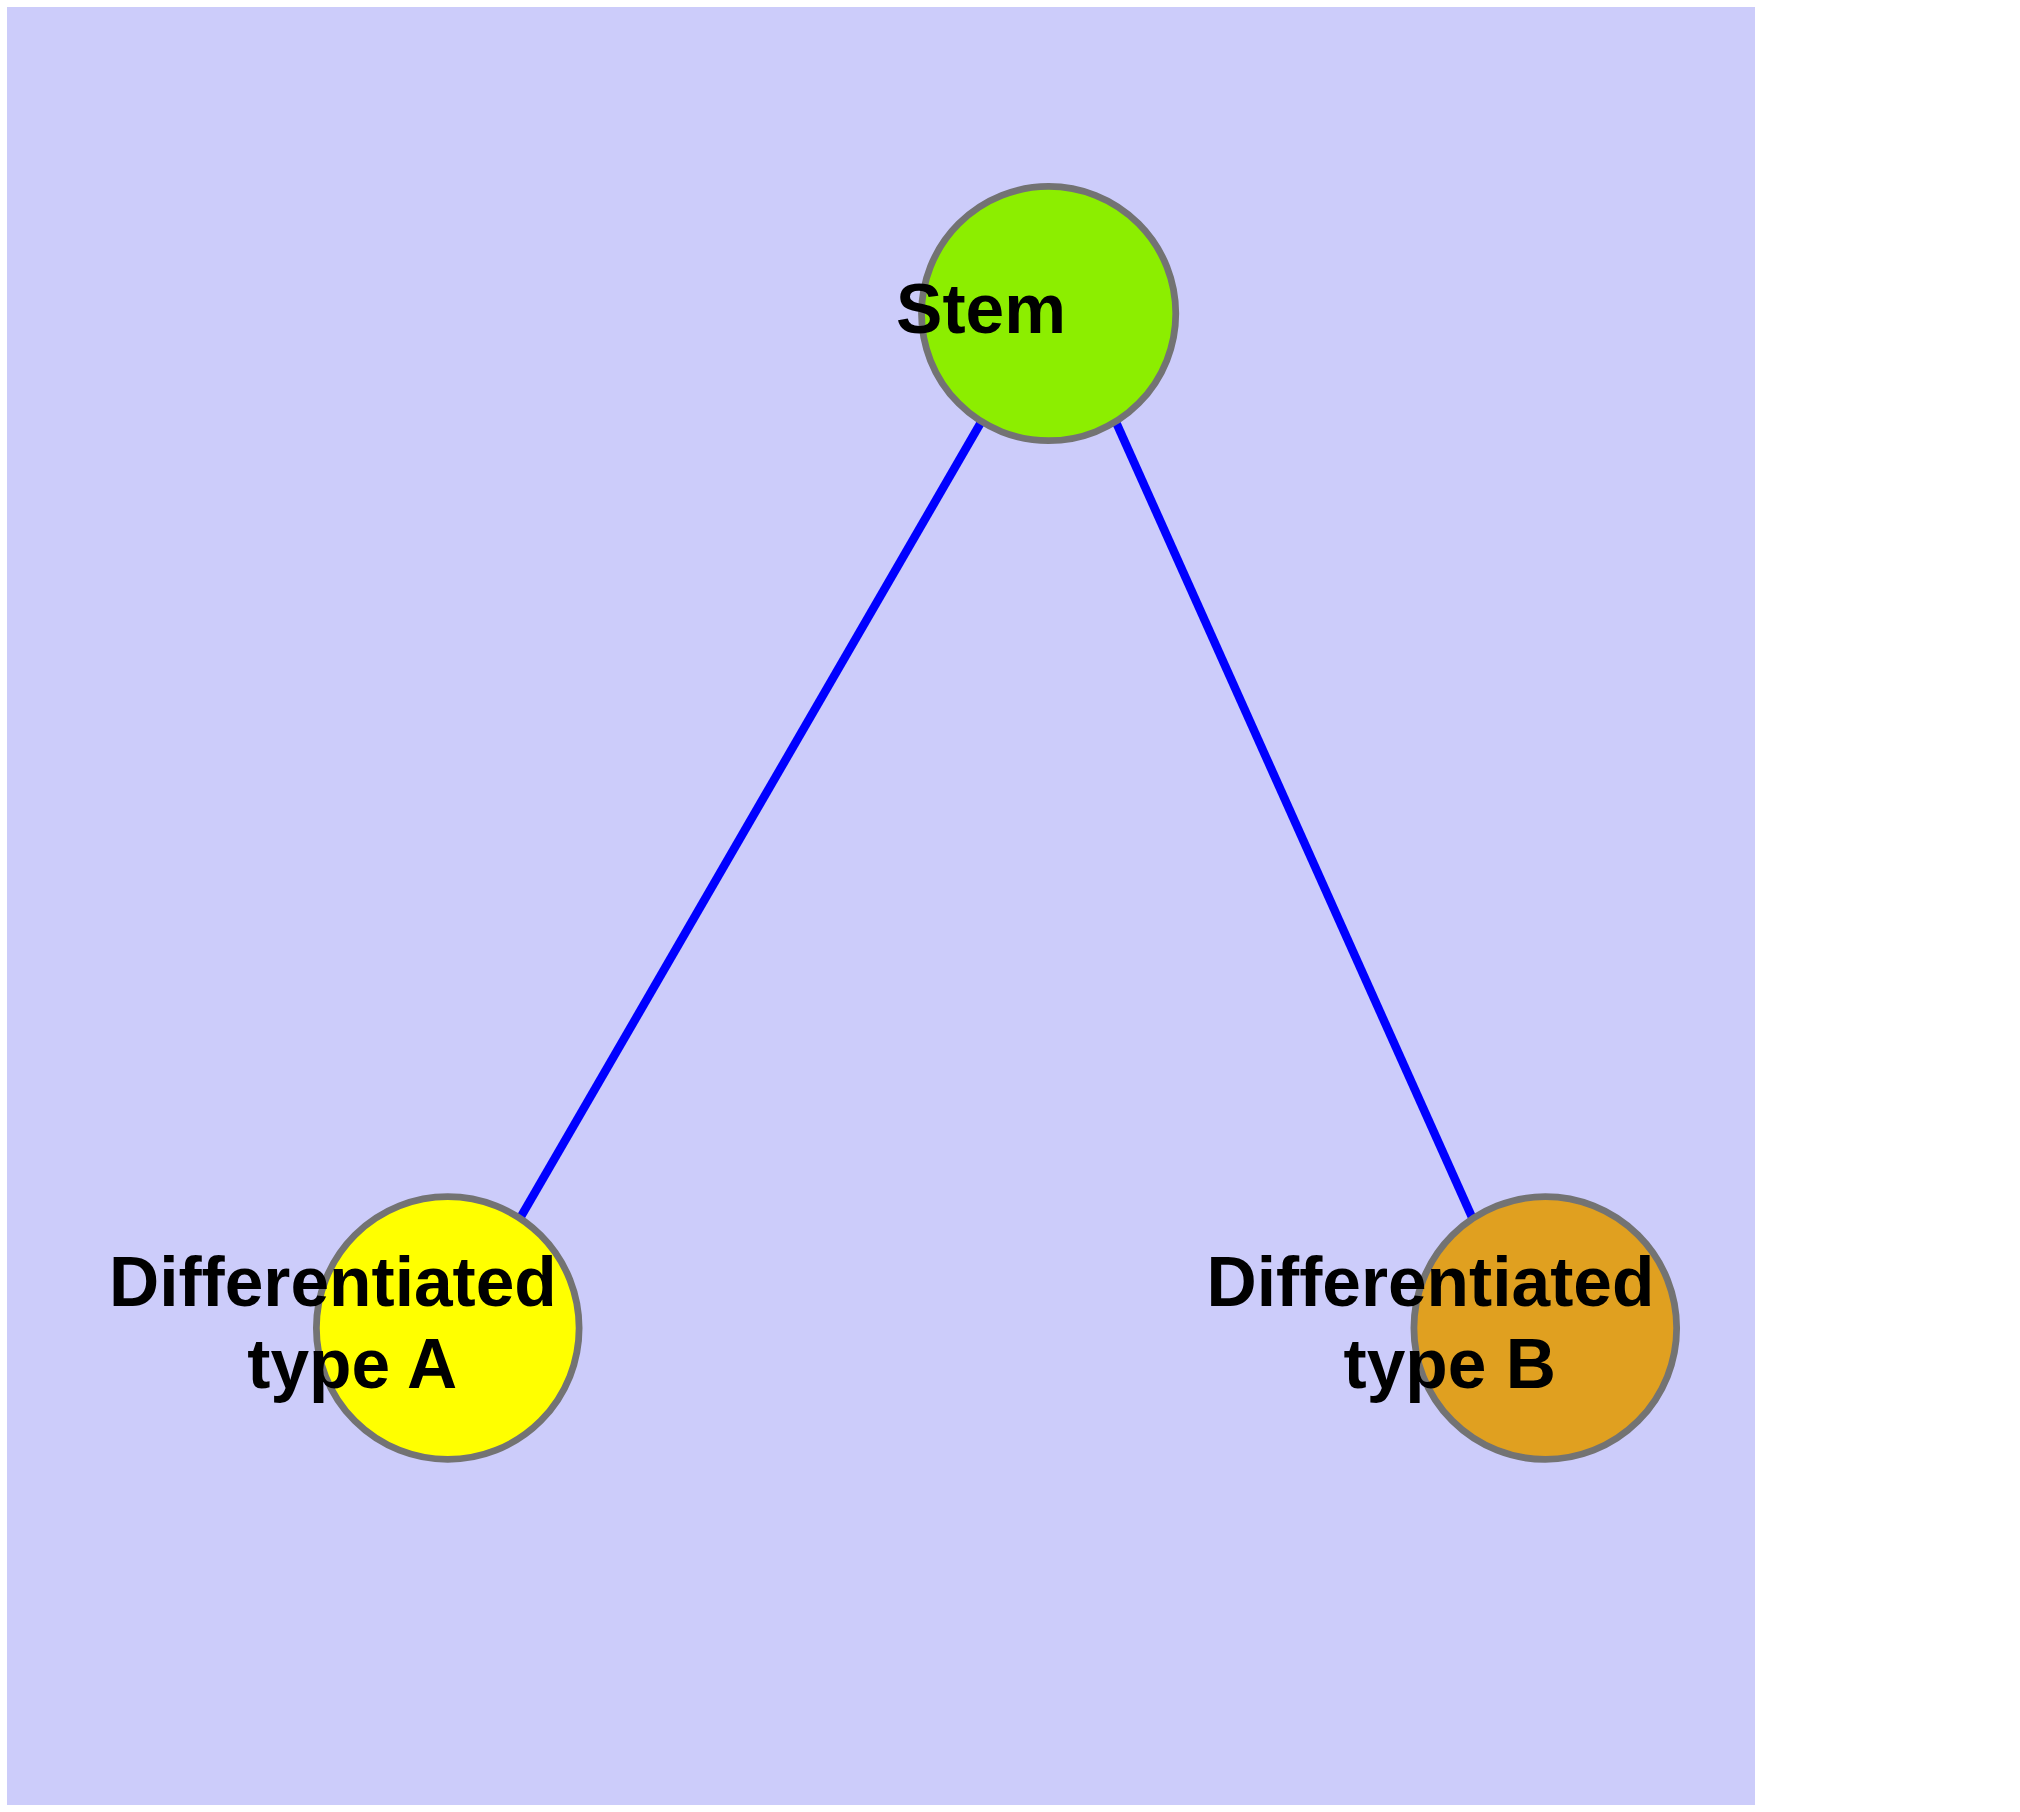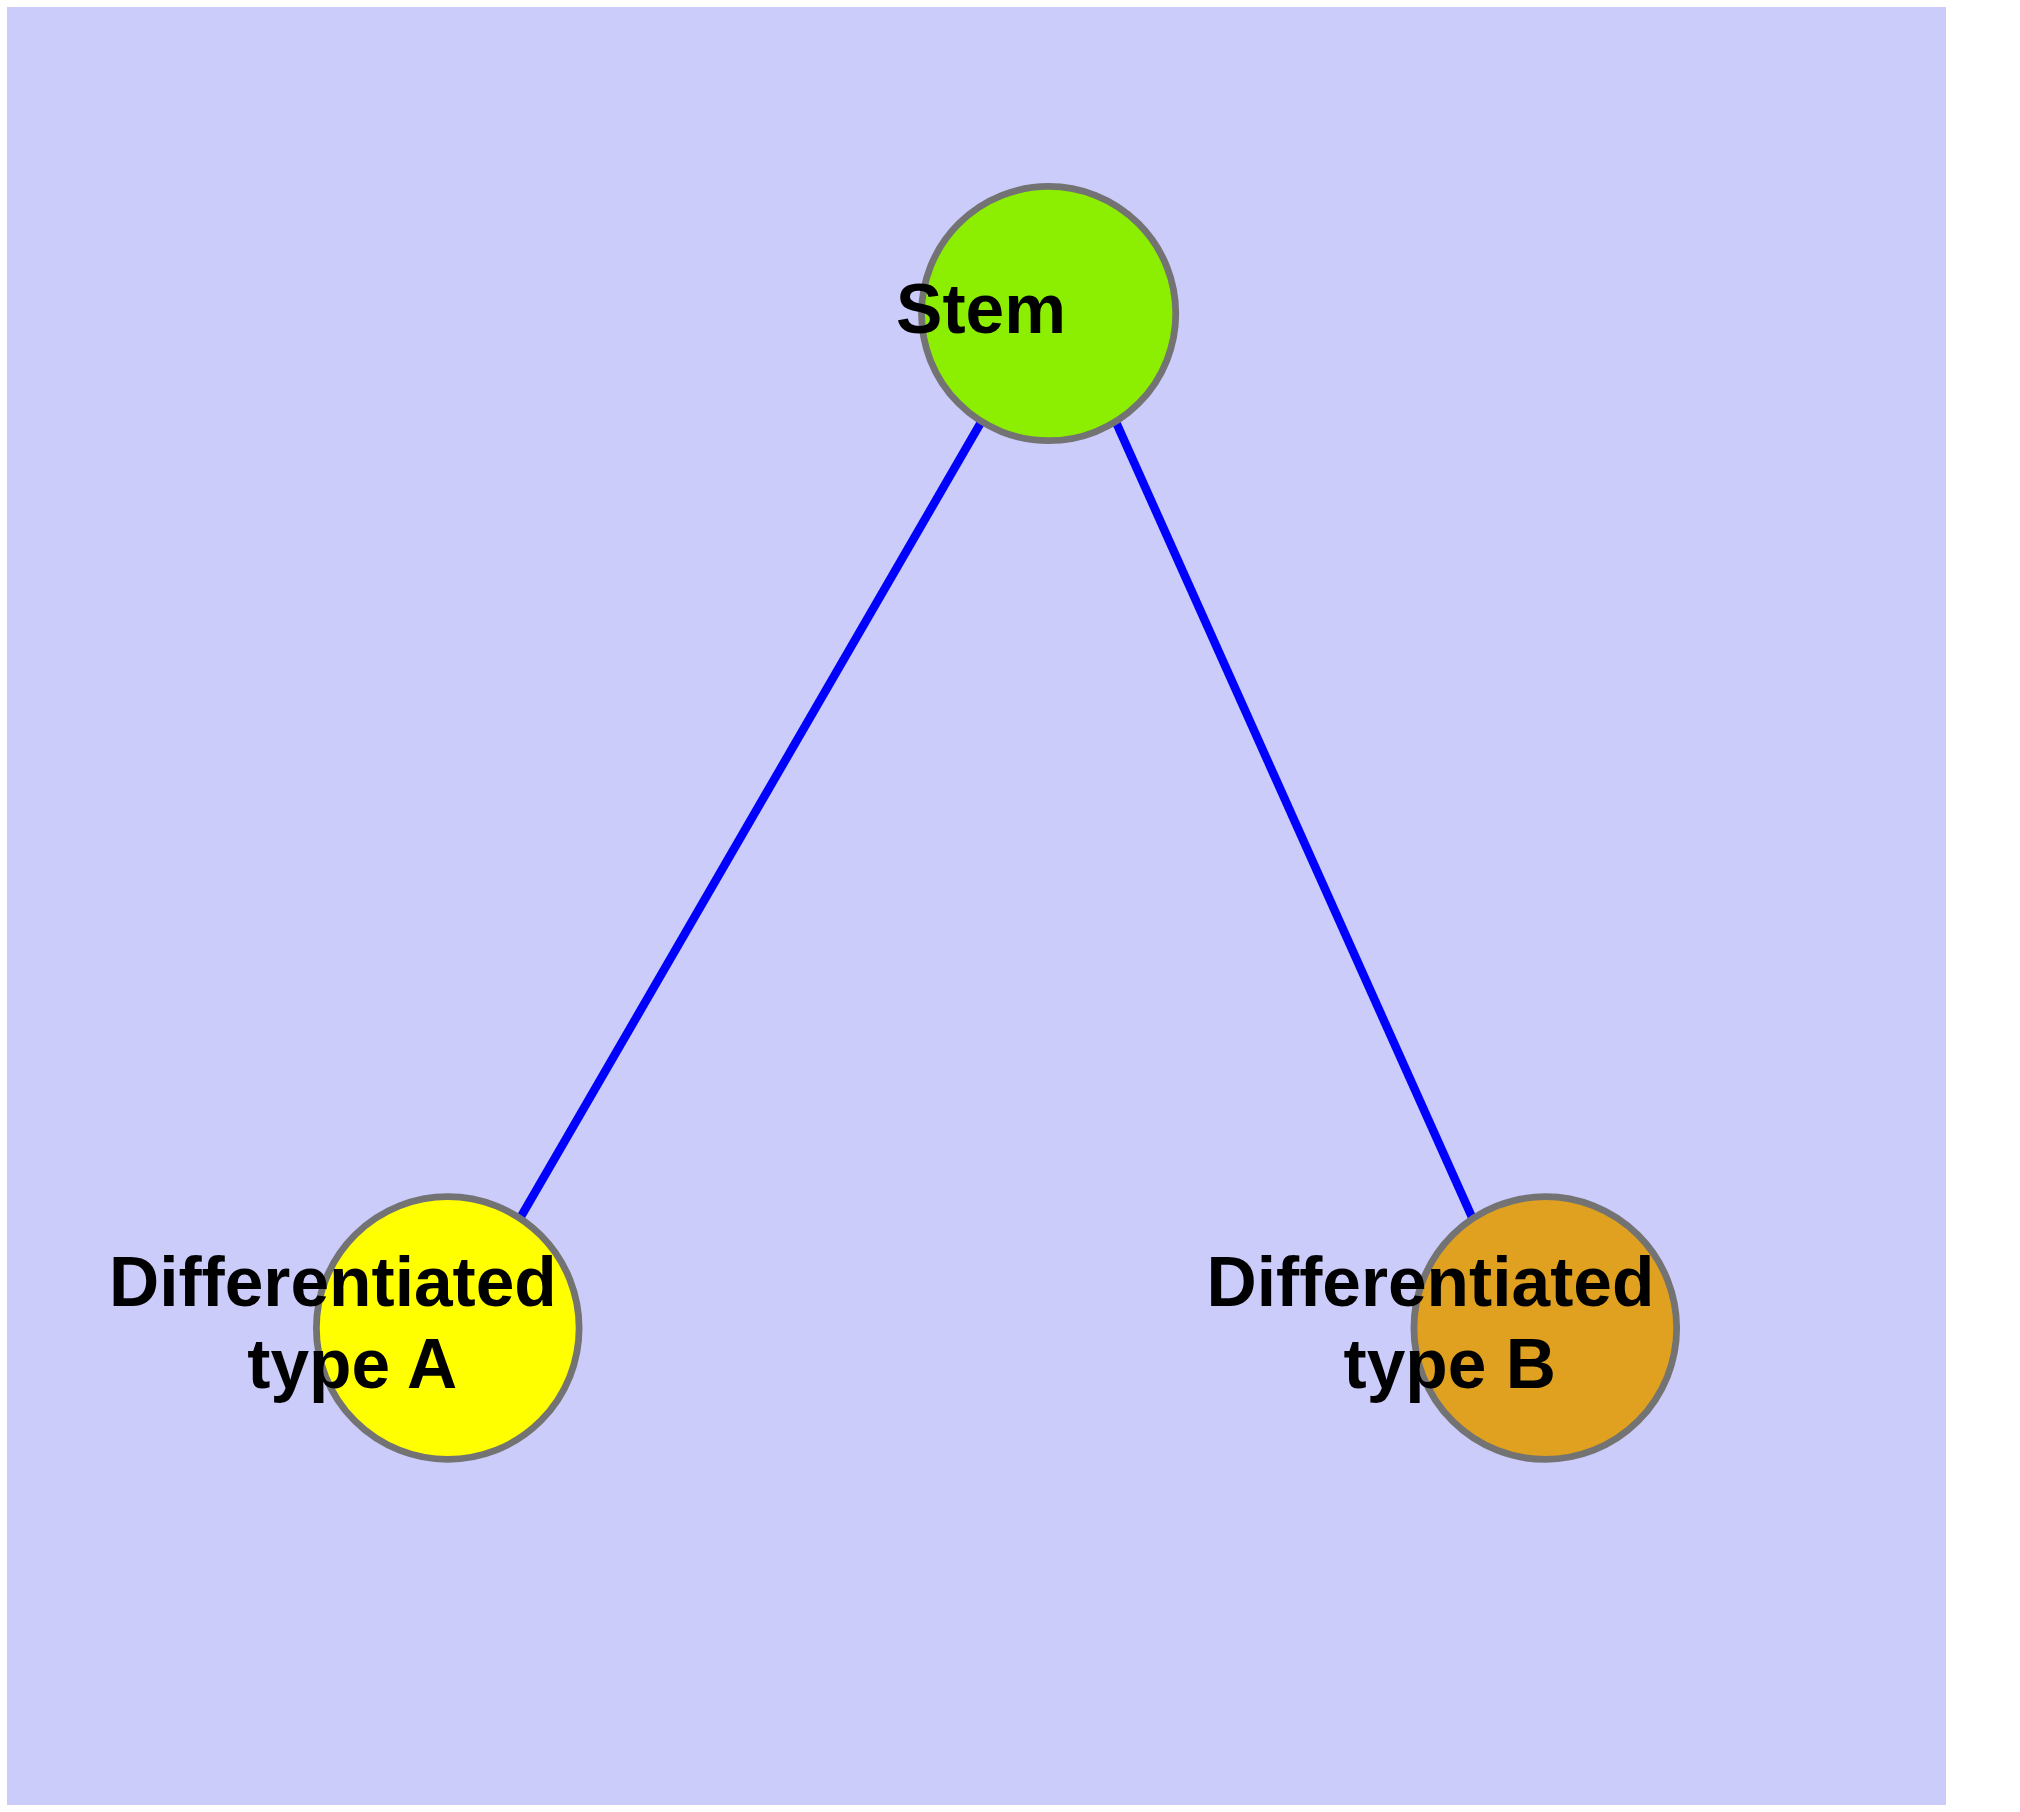--- a/index.html
+++ b/index.html
@@ -3,21 +3,21 @@
 <meta charset="utf-8">
 <title>Cell Differentiation Graph</title>
 <style>
   html, body {
     margin: 0;
     padding: 0;
     background: #ffffff;
   }
   #canvas {
     position: relative;
-    width: 1946px;
+    width: 1755px;
     height: 1812px;
     background: #ffffff;
     overflow: hidden;
     font-family: "Liberation Sans", "DejaVu Sans", sans-serif;
   }
   #plot-area {
     position: absolute;
     left: 6.8px;
     top: 6.8px;
     width: 2007px;

